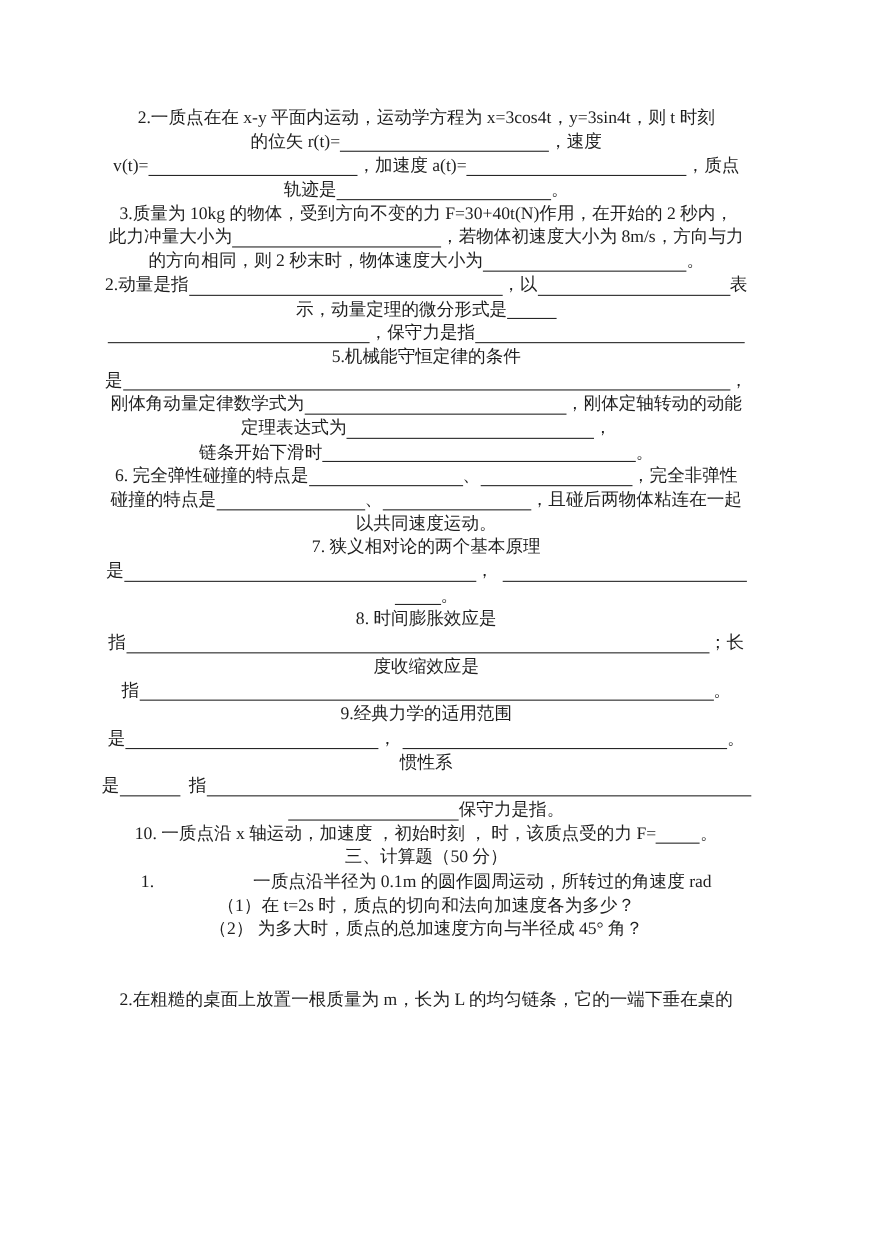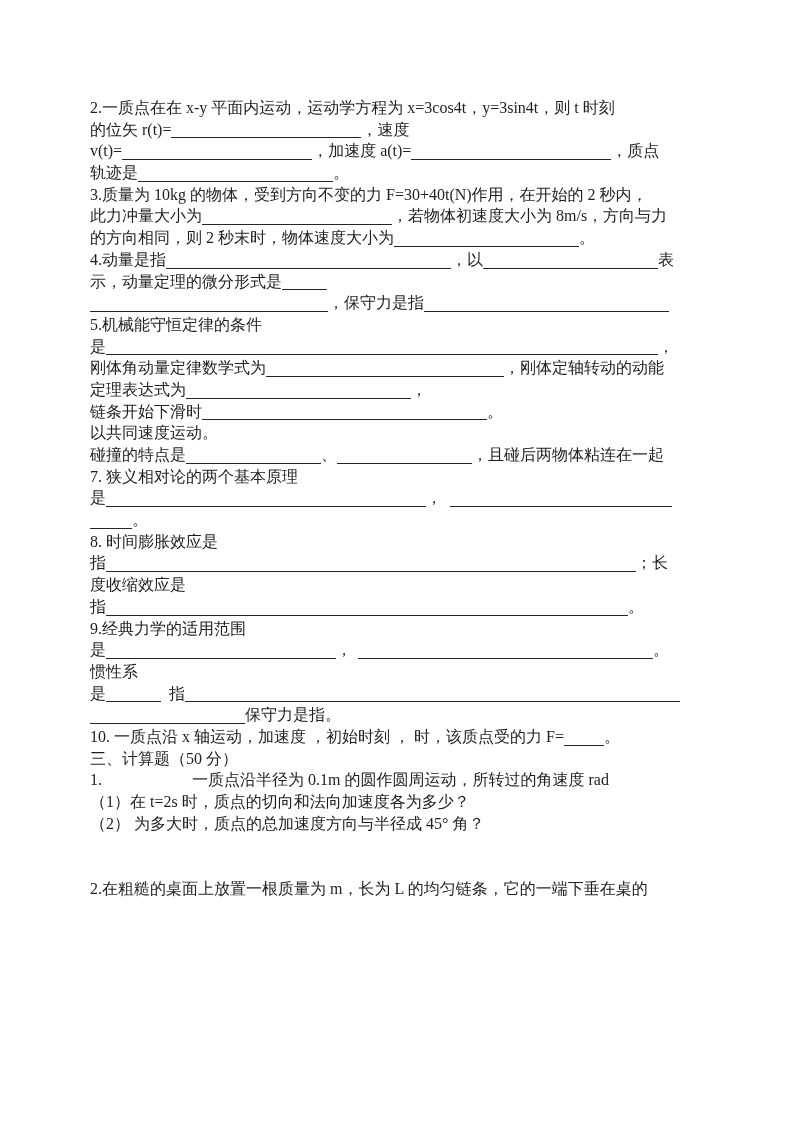--- a/index.html
+++ b/index.html
@@ -10,20 +10,21 @@
   .page {
     position: relative;
     width: 733px;
     height: 1122px;
     background: #ffffff;
     box-sizing: border-box;
     padding: 97px 88px 0 90px;
     color: #1e1e1e;
     font-family: "Liberation Serif", "DejaVu Serif", serif;
     font-size: 16px;
+    text-align: center;
   }
   .doc-lines { width: 595px; }
   .line {
     height: 21.7px;
     line-height: 21.7px;
     white-space: nowrap;
   }
   .run {
     display: inline;
     color: #1e1e1e;
@@ -45,30 +46,31 @@
 
 <div class="page">
   <div class="doc-lines" id="doc-lines">
       <div class="line"><span class="run">2.一质点在在 x-y 平面内运动，运动学方程为 x=3cos4t，y=3sin4t，则 t 时刻</span></div>
       <div class="line"><span class="run">的位矢 r(t)=</span><span class="blank" style="width: 190px;"></span><span class="run">，速度</span></div>
       <div class="line"><span class="run">v(t)=</span><span class="blank" style="width: 190px;"></span><span class="run">，加速度 a(t)=</span><span class="blank" style="width: 200px;"></span><span class="run">，质点</span></div>
       <div class="line"><span class="run">轨迹是</span><span class="blank" style="width: 195px;"></span><span class="run">。</span></div>
       <div class="line"><span class="run">3.质量为 10kg 的物体，受到方向不变的力 F=30+40t(N)作用，在开始的 2 秒内，</span></div>
       <div class="line"><span class="run">此力冲量大小为</span><span class="blank" style="width: 190px;"></span><span class="run">，若物体初速度大小为 8m/s，方向与力</span></div>
       <div class="line"><span class="run">的方向相同，则 2 秒末时，物体速度大小为</span><span class="blank" style="width: 185px;"></span><span class="run">。</span></div>
-      <div class="line"><span class="run">4.动量是指</span><span class="blank" style="width: 285px;"></span><span class="run">，以</span><span class="blank" style="width: 175px;"></span><span class="run">表</span></div>
+      <div class="line"><span class="run">2.动量是指</span><span class="blank" style="width: 285px;"></span><span class="run">，以</span><span class="blank" style="width: 175px;"></span><span class="run">表</span></div>
       <div class="line"><span class="run">示，动量定理的微分形式是</span><span class="blank" style="width: 45px;"></span></div>
       <div class="line"><span class="blank" style="width: 238px;"></span><span class="run">，保守力是指</span><span class="blank" style="width: 245px;"></span></div>
       <div class="line"><span class="run">5.机械能守恒定律的条件</span></div>
       <div class="line"><span class="run">是</span><span class="blank" style="width: 552px;"></span><span class="run">，</span></div>
       <div class="line"><span class="run">刚体角动量定律数学式为</span><span class="blank" style="width: 238px;"></span><span class="run">，刚体定轴转动的动能</span></div>
       <div class="line"><span class="run">定理表达式为</span><span class="blank" style="width: 225px;"></span><span class="run">，</span></div>
       <div class="line"><span class="run">链条开始下滑时</span><span class="blank" style="width: 285px;"></span><span class="run">。</span></div>
+      <div class="line"><span class="run">6. 完全弹性碰撞的特点是</span><span class="blank" style="width: 140px;"></span><span class="run">、</span><span class="blank" style="width: 138px;"></span><span class="run">，完全非弹性</span></div>
+      <div class="line"><span class="run">碰撞的特点是</span><span class="blank" style="width: 135px;"></span><span class="run">、</span><span class="blank" style="width: 135px;"></span><span class="run">，且碰后两物体粘连在一起</span></div>
       <div class="line"><span class="run">以共同速度运动。</span></div>
-      <div class="line"><span class="run">碰撞的特点是</span><span class="blank" style="width: 135px;"></span><span class="run">、</span><span class="blank" style="width: 135px;"></span><span class="run">，且碰后两物体粘连在一起</span></div>
       <div class="line"><span class="run">7.  狭义相对论的两个基本原理</span></div>
       <div class="line"><span class="run">是</span><span class="blank" style="width: 320px;"></span><span class="run">，</span><span class="gap" style="width: 8px;"></span><span class="blank" style="width: 222px;"></span></div>
       <div class="line"><span class="blank" style="width: 42px;"></span><span class="run">。</span></div>
       <div class="line"><span class="run">8.  时间膨胀效应是</span></div>
       <div class="line"><span class="run">指</span><span class="blank" style="width: 530px;"></span><span class="run">；长</span></div>
       <div class="line"><span class="run">度收缩效应是</span></div>
       <div class="line"><span class="run">指</span><span class="blank" style="width: 522px;"></span><span class="run">。</span></div>
       <div class="line"><span class="run">9.经典力学的适用范围</span></div>
       <div class="line"><span class="run">是</span><span class="blank" style="width: 230px;"></span><span class="run">，</span><span class="gap" style="width: 6px;"></span><span class="blank" style="width: 295px;"></span><span class="run">。</span></div>
       <div class="line"><span class="run">惯性系</span></div>

